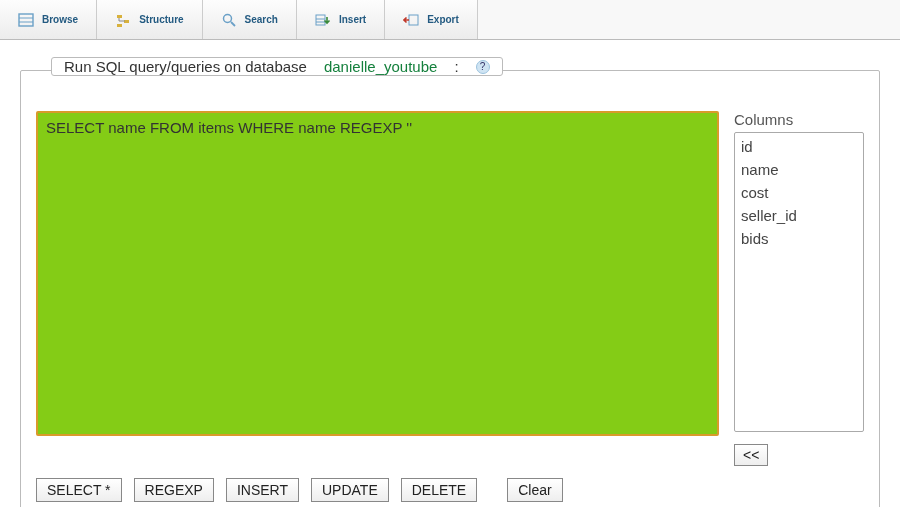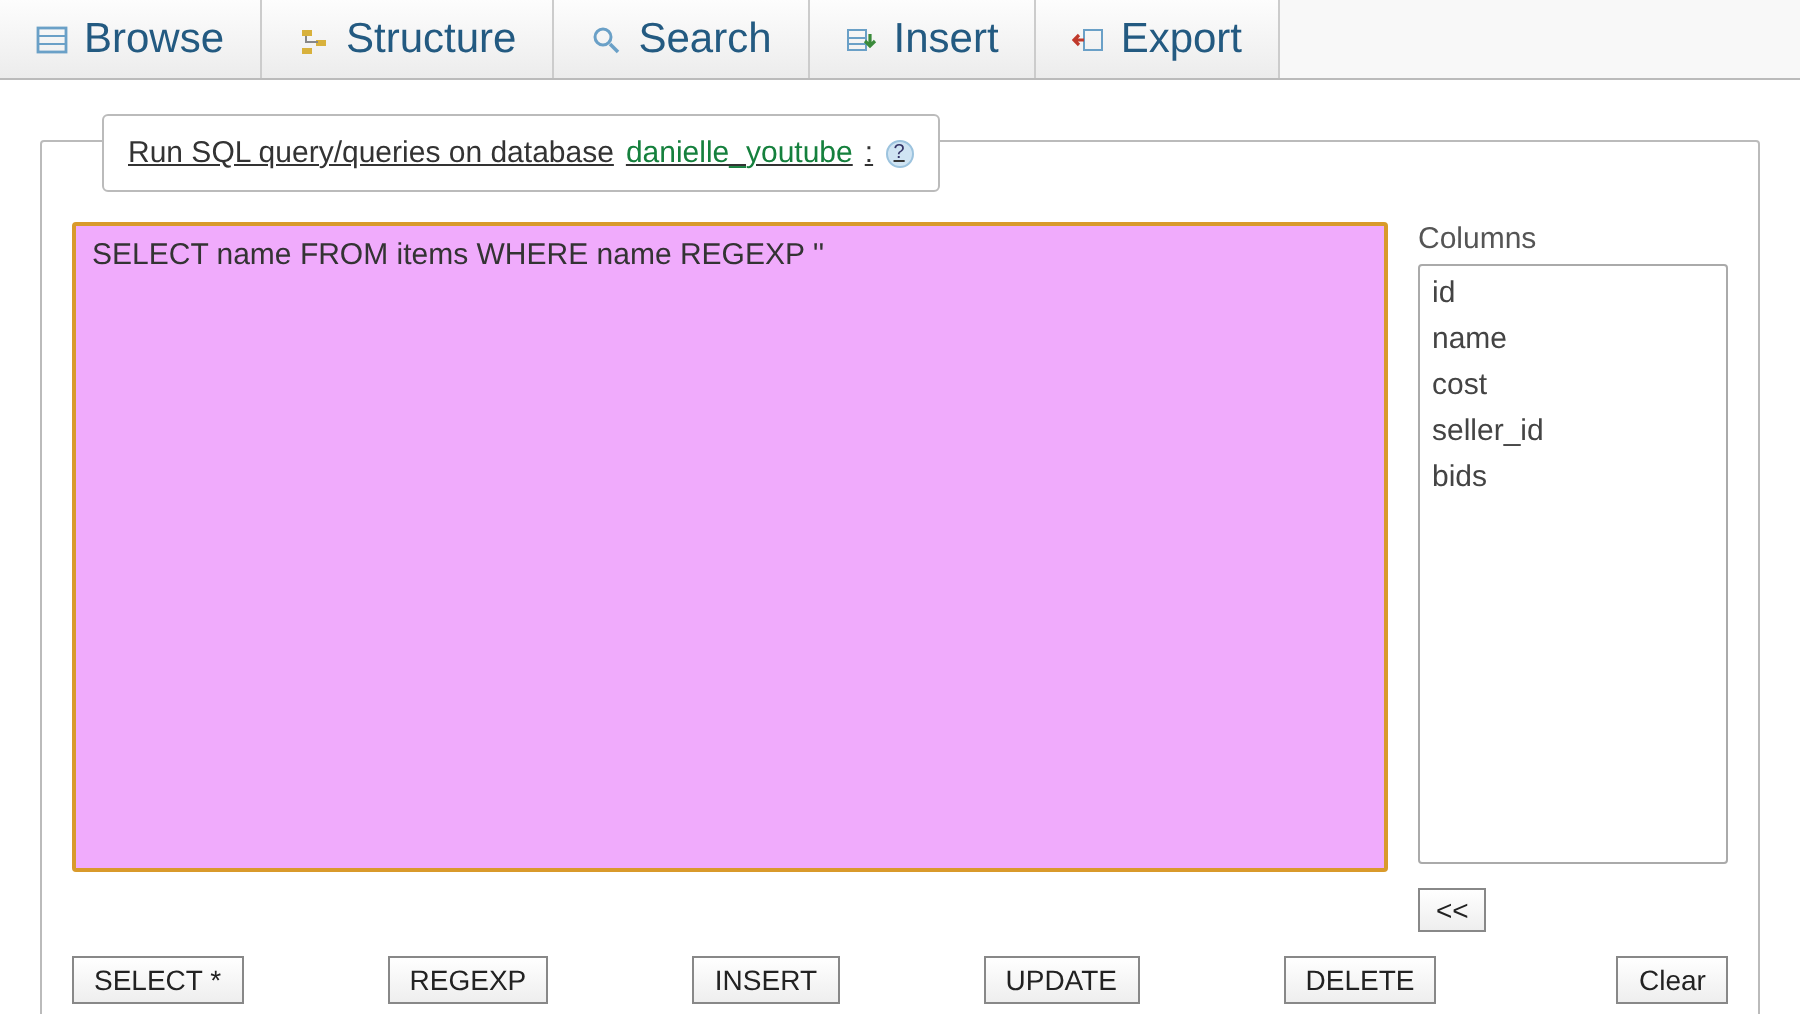--- a/index.html
+++ b/index.html
@@ -23,21 +23,22 @@
   }
   .tab {
     display: flex;
     align-items: center;
     gap: 8px;
     padding: 0 18px;
     border-right: 1px solid #ccc;
     background: linear-gradient(#fdfdfd,#ececec);
     color: #235a81;
     cursor: pointer;
-    font-size: 21px;
+    font-size: 10px;
+    font-weight: bold;
   }
   .tab.active {
     background: #fff;
     border-bottom: 2px solid #fff;
     position: relative;
     color: #235a81;
   }
   .tab .icon {
     width: 16px; height: 16px;
     display: inline-flex;
@@ -53,26 +54,25 @@
     padding: 40px 15px 10px 15px;
     height: 445px;
   }
   .legend {
     position: absolute;
     top: -14px;
     left: 30px;
     background: #fff;
     border: 1px solid #bbb;
     border-radius: 3px;
-    padding: 10px 12px;
+    padding: 0 12px;
     font-size: 15px;
     display: flex;
     align-items: center;
-    gap: 6px;
-    text-decoration: underline;
+    gap: 17px;
   }
   .legend .dblink { color: #15803d; text-decoration: none; }
   .legend .help {
     width: 14px; height: 14px; border-radius: 50%;
     background: #cfe4f3;
     border: 1px solid #9cc3de;
     display: inline-flex; align-items:center; justify-content:center;
     font-size: 10px; color:#336;
   }
 
@@ -85,24 +85,24 @@
     flex: 1;
     border: 2px solid #d99a2b;
     border-radius: 2px;
     height: 325px;
     padding: 6px 8px;
     font-family: Arial, sans-serif;
     font-size: 15px;
     resize: none;
     outline: none;
     color: #333;
-    background: #f0abfc;
+    background: #84cc16;
   }
   .columns-pane {
-    width: 155px;
+    width: 130px;
   }
   .columns-pane .title {
     font-size: 15px;
     color: #555;
     margin-bottom: 4px;
   }
   .columns-pane select {
     width: 100%;
     height: 300px;
     border: 1px solid #aaa;
@@ -112,21 +112,20 @@
     padding: 2px;
     background: #fff;
   }
   .columns-pane option { padding: 3px 4px; }
 
   .btnrow {
     margin-top: 12px;
     display: flex;
     gap: 12px;
     align-items: center;
-    justify-content: space-between;
   }
   .btn {
     border: 1px solid #888;
     background: linear-gradient(#fff,#eee);
     padding: 3px 10px;
     font-size: 14px;
     cursor: pointer;
     color: #222;
   }
   .btn.small { padding: 2px 8px; }

